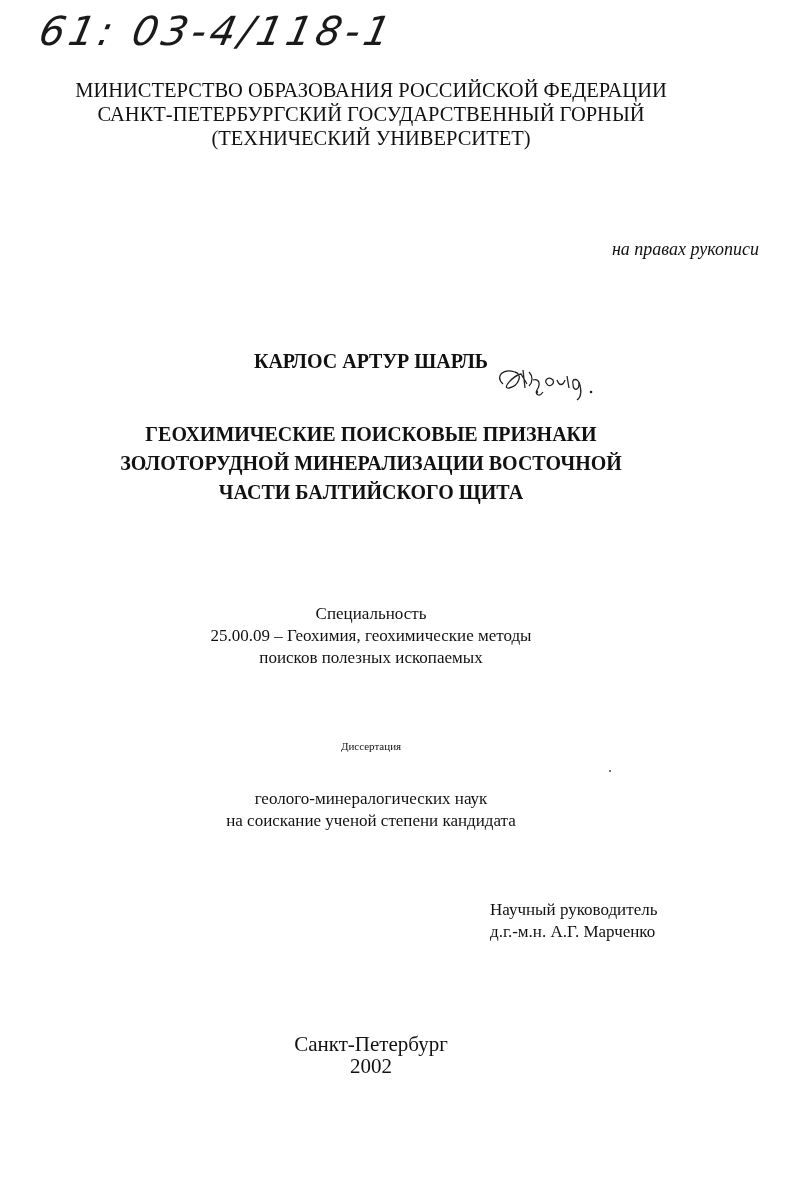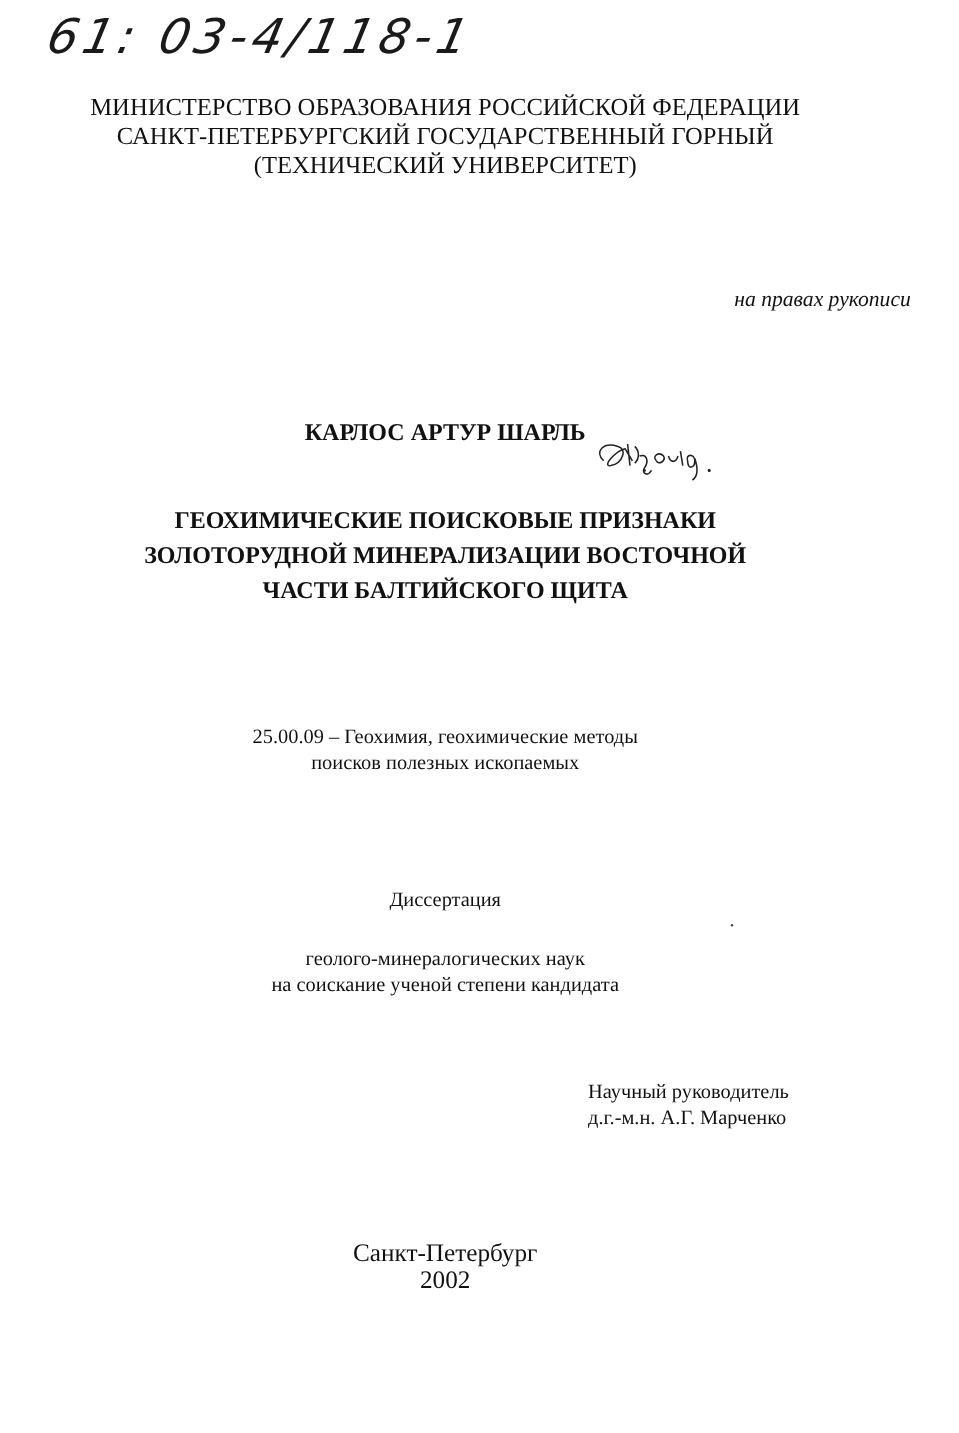--- a/index.html
+++ b/index.html
@@ -13,21 +13,21 @@
       left: 40px; top: 8px; font-family: "DejaVu Sans", sans-serif;
       font-style: italic; font-size: 40px; letter-spacing: 4px; color: #1a1a1a;
       transform: skewX(-12deg);
     }
     .ministry { top: 78px; font-size: 20.5px; line-height: 24px; }
     .manuscript { right: 40px; top: 239px; font-style: italic; font-size: 18px; }
     .author { top: 330px; font-size: 20px; font-weight: bold; margin-top: 20px; }
     .signature { left: 493px; top: 362px; width: 130px; height: 40px; }
     .title { top: 420px; font-size: 20px; font-weight: bold; line-height: 29px; }
     .specialty { top: 603px; font-size: 17px; line-height: 22px; }
-    .diss { top: 740px; font-size: 17px; font-family: Liberation Serif, serif; }
+    .diss { top: 740px; font-size: 11px; font-family: Liberation Serif, serif; }
     .degree { top: 788px; font-size: 17px; line-height: 22px; }
     .supervisor { left: 490px; top: 899px; font-size: 17px; line-height: 22px; }
     .place { top: 1033px; font-size: 21px; line-height: 22px; }
     .dot { width: 2px; height: 2px; background: #444; border-radius: 1px; }
   </style>
 </head>
 <body>
 
 <div class="abs handwritten">61: 03-4/118-1</div>
 
@@ -48,20 +48,21 @@
   <circle cx="44" cy="30" r="1.2" fill="#222"></circle>
 </svg>
 
 <div class="abs center title">
   <div>ГЕОХИМИЧЕСКИЕ ПОИСКОВЫЕ ПРИЗНАКИ</div>
   <div>ЗОЛОТОРУДНОЙ МИНЕРАЛИЗАЦИИ ВОСТОЧНОЙ</div>
   <div>ЧАСТИ БАЛТИЙСКОГО ЩИТА</div>
 </div>
 
 <div class="abs center specialty">
+  <div>Специальность</div>
   <div>25.00.09 – Геохимия, геохимические методы</div>
   <div>поисков полезных ископаемых</div>
 </div>
 
 <div class="abs center diss">Диссертация</div>
 <div class="abs dot" style="left:609px; top:770px;"></div>
 
 <div class="abs center degree">
   <div>геолого-минералогических наук</div>
   <div>на соискание ученой степени кандидата</div>

